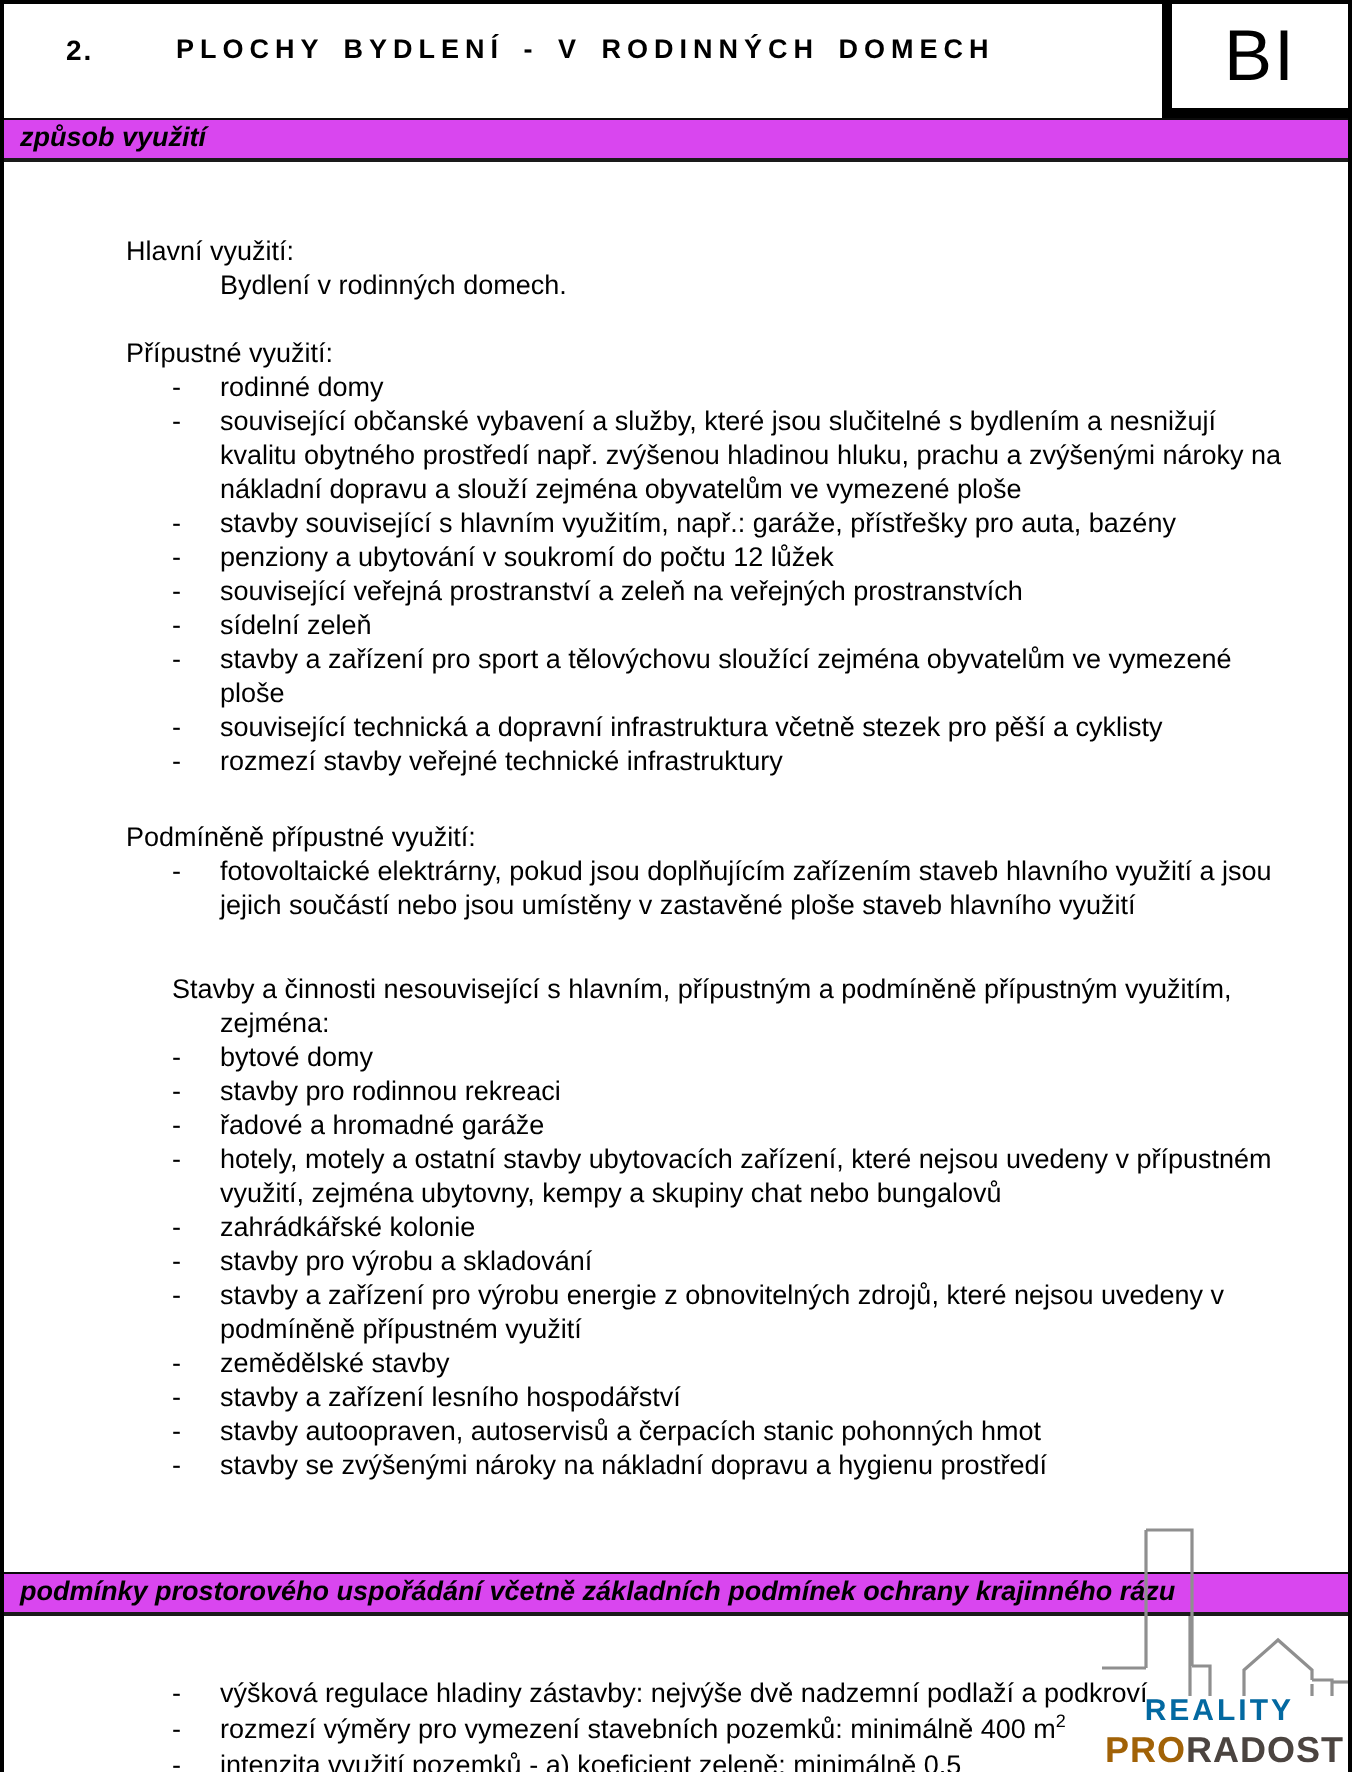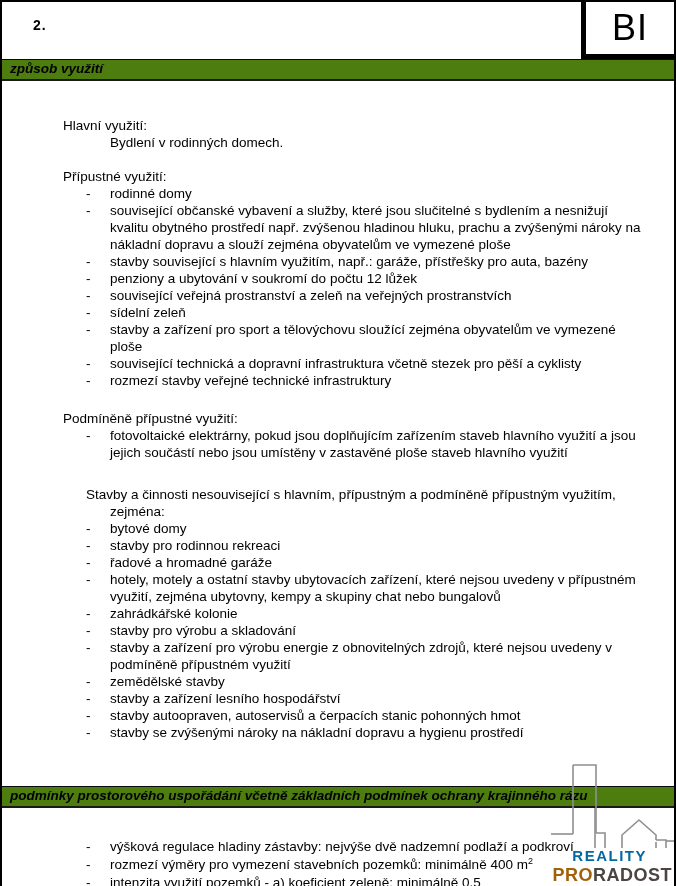--- a/index.html
+++ b/index.html
@@ -31,21 +31,21 @@
     width:88px;height:52px;
     border-left:5px solid #000;
     border-bottom:5px solid #000;
     display:flex;align-items:center;justify-content:center;
     font-size:36px;font-weight:normal;letter-spacing:1px;
     background:#fff;
   }
   
   .bar{
     box-sizing:border-box;height:22px;
-    background:#4d7c0f;
+    background:#d946ef;
     border-top:1px solid #0a0a0a;
     border-bottom:2px solid #1a1a1a;
     font-size:13.5px;font-weight:bold;font-style:italic;
     padding-left:8px;line-height:18px;
     color:#000;
   }
   
   .content1{
     box-sizing:border-box;height:705px;
     padding:36px 26px 0 61px;
@@ -91,20 +91,21 @@
   }
   .wm-accent{color:#a16207;}
 </style>
 </head>
 <body>
 
 <div class="page">
 
   <div class="hdr">
     <span class="hdr-num">2.</span>
+    <span class="hdr-title">PLOCHY BYDLENÍ - V RODINNÝCH DOMECH</span>
     <div class="bi-box">
       <span>BI</span>
     </div>
   </div>
 
   <div class="bar">způsob využití</div>
 
   <div class="content1">
 
     <p class="h-use">Hlavní využití:</p>

